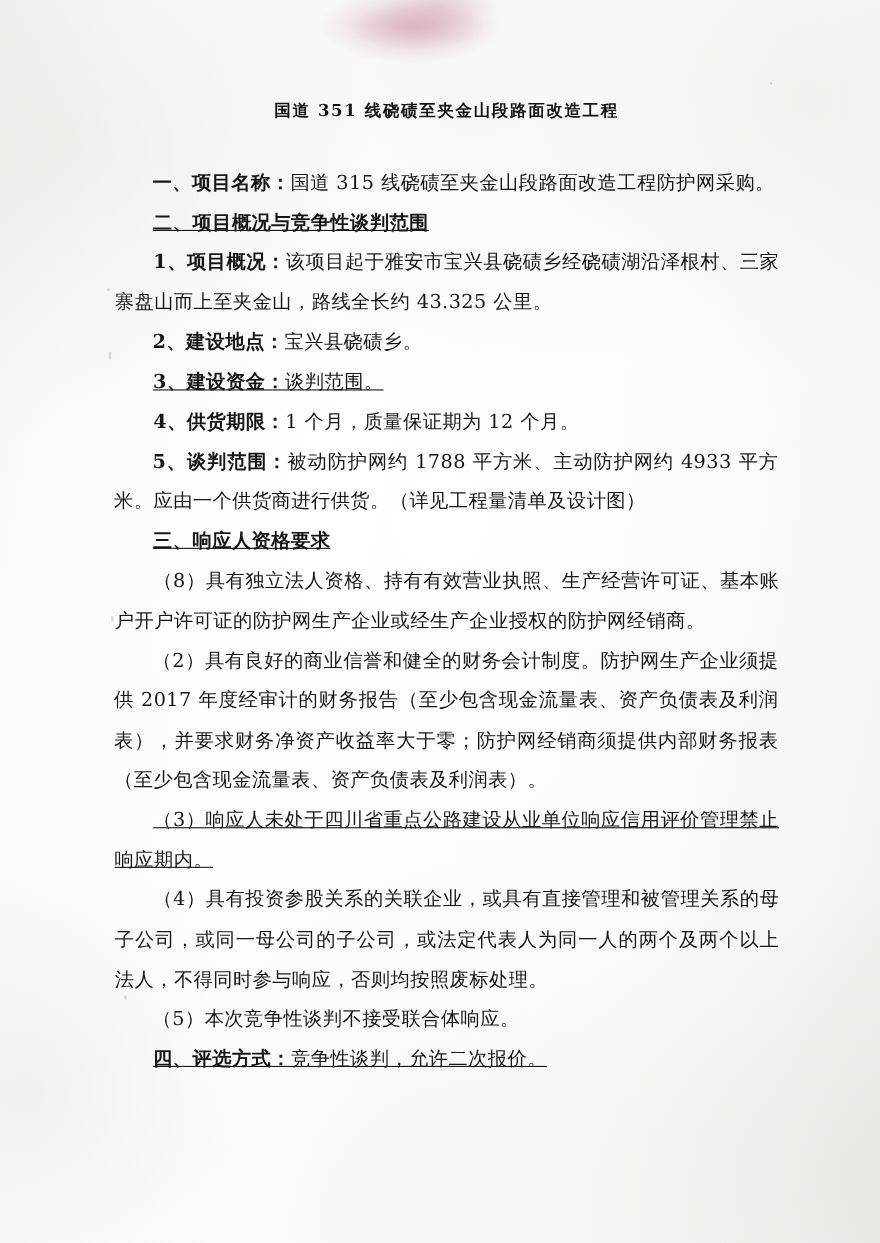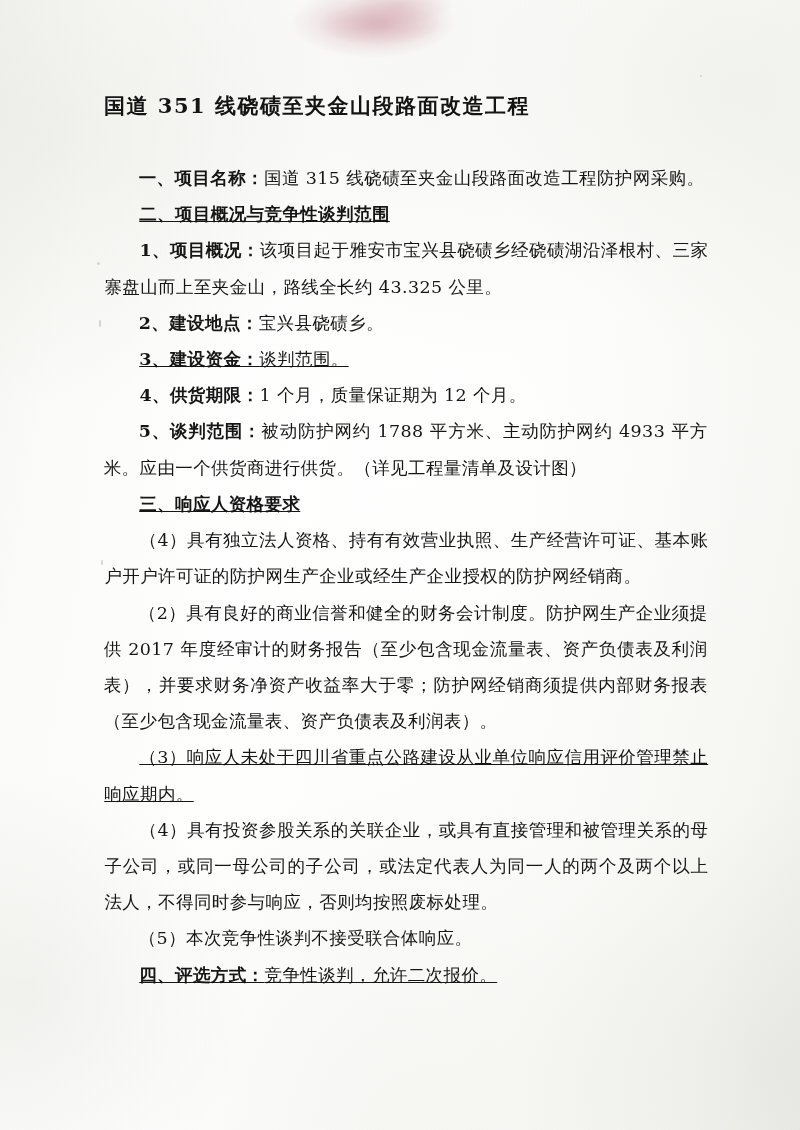--- a/index.html
+++ b/index.html
@@ -74,21 +74,22 @@
   .sp4 { left: 700px; top: 75px; width: 2px; height: 2px; }
   .sp5 { left: 113px; top: 905px; width: 2px; height: 4px; border-radius:2px; }
 
   .content {
     position: relative;
     padding: 86px 92px 0 104px;
     box-sizing: border-box;
   }
 
   .title {
-    font-size: 21px;
+    text-align: center;
+    font-size: 15px;
     letter-spacing: 1.5px;
     color: #141414;
     line-height: 1.9;
     font-family: "DejaVu Serif", "Liberation Serif", serif;
     font-weight: 600;
   }
   .title-line-2 {
     margin-top: 10px;
   }
 
@@ -162,21 +163,21 @@
 
       <p class="para j2">
         <span class="b">5、谈判范围：</span><span>被动防护网约 1788 平方米、主动防护网约 4933 平方米。应由一个供货商进行供货。（详见工程量清单及设计图）</span>
       </p>
 
       <p class="para j3">
         <span class="b">三、响应人资格要求</span>
       </p>
 
       <p class="para j1">
-        <span>（4）具有独立法人资格、持有有效营业执照、生产经营许可证、基本账户开户许可证的防护网生产企业或经生产企业授权的防护网经销商。</span>
+        <span>（8）具有独立法人资格、持有有效营业执照、生产经营许可证、基本账户开户许可证的防护网生产企业或经生产企业授权的防护网经销商。</span>
       </p>
 
       <p class="para j2">
         <span>（2）具有良好的商业信誉和健全的财务会计制度。防护网生产企业须提供 2017 年度经审计的财务报告（至少包含现金流量表、资产负债表及利润表），并要求财务净资产收益率大于零；防护网经销商须提供内部财务报表（至少包含现金流量表、资产负债表及利润表）。</span>
       </p>
 
       <p class="para j3">
         <span>（3）响应人未处于四川省重点公路建设从业单位响应信用评价管理禁止响应期内。</span>
       </p>
 

